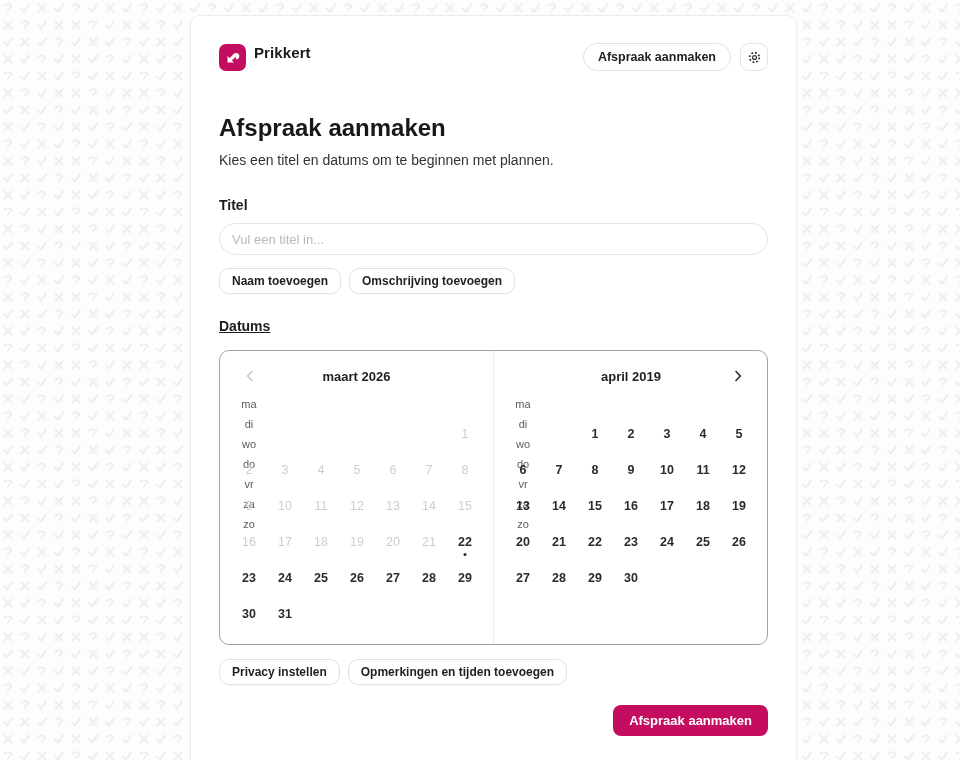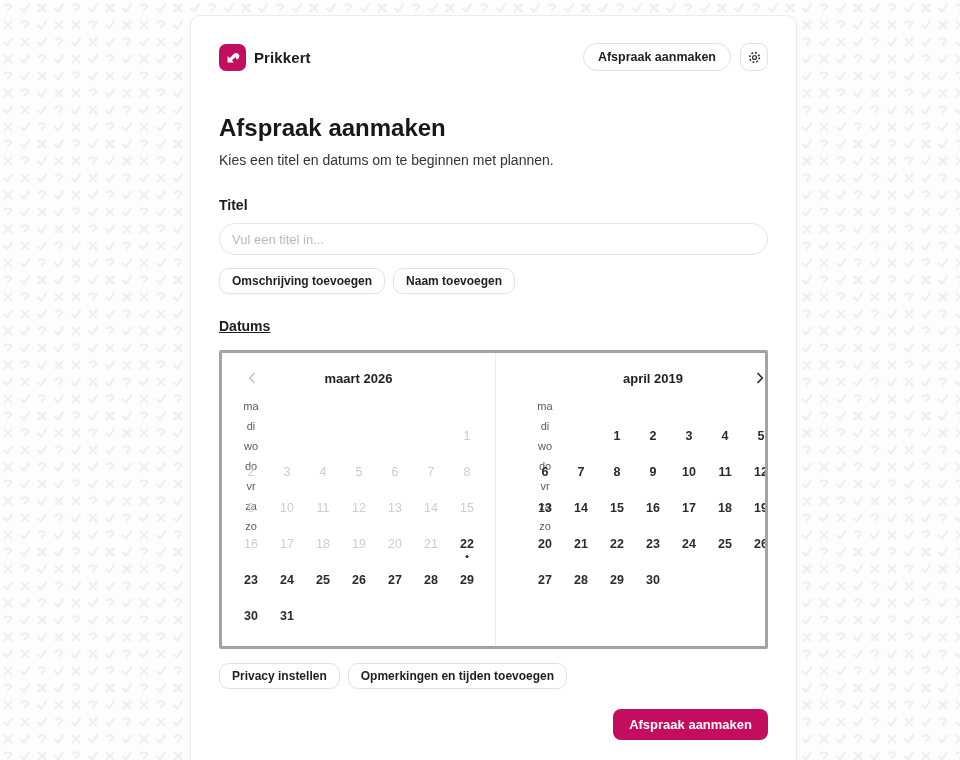--- a/index.html
+++ b/index.html
@@ -9,21 +9,21 @@
   
   .bg-pattern { position:absolute; inset:0; z-index:0; }
 
   
   .card { position:absolute; left:190px; top:15px; width:607px; height:1100px;
           background:#ffffff; border:1px solid #ececec; border-radius:10px;
           box-shadow:0 1px 3px rgba(0,0,0,0.04); padding:26px 28px; z-index:1; }
 
   
   .card-header { display:flex; align-items:center; justify-content:space-between; height:30px; }
-  .brand { display:flex; align-items:center; gap:8px; }
+  .brand { display:flex; align-items:flex-start; gap:8px; }
   .brand-logo { width:27px; height:27px; border-radius:7px; background:#c40d5e;
                 display:flex; align-items:center; justify-content:center; }
   .brand-name { font-size:15px; font-weight:700; color:#1c1c1c; letter-spacing:0.1px; }
   .header-actions { display:flex; align-items:center; gap:9px; }
   .btn-outline-pill { background:#fff; border:1px solid #e2e2e2; border-radius:15px;
                       padding:6px 14px; font-size:12.5px; font-weight:600; color:#1f1f1f;
                       cursor:pointer; font-family:inherit; }
   .btn-icon { width:28px; height:28px; background:#fff; border:1px solid #e2e2e2;
               border-radius:9px; display:flex; align-items:center; justify-content:center; cursor:pointer; }
 
@@ -39,22 +39,22 @@
                  border-radius:16px; padding:0 12px; font-size:13px; color:#222;
                  font-family:inherit; background:#fff; outline:none; }
   .title-input::placeholder { color:#b9b9b9; }
 
   .chip-row { display:flex; gap:8px; margin-top:13px; }
   .chip { background:#fff; border:1px solid #e2e2e2; border-radius:10px; padding:5px 12px;
           font-size:12px; font-weight:600; color:#1f1f1f; cursor:pointer; font-family:inherit;
           box-shadow:0 1px 1px rgba(0,0,0,0.02); }
 
   
-  .calendar { margin-top:16px; display:flex; border:3px solid #a3a3a3; border-radius:2px;
-              background:#fff; overflow:hidden;gap:20px; }
+  .calendar { margin-top:16px; display:flex; border:1px solid #a3a3a3; border-radius:10px;
+              background:#fff; overflow:hidden; }
   .month-panel { width:274px; padding:13px 0 12px; }
   .month-panel:first-child { border-right:1px solid #ececec; }
   .month-panel:last-child { width:275px; }
   .month-head { position:relative; height:24px; display:flex; align-items:center;
                 justify-content:center; margin:0 11px 6px; }
   .month-title { font-size:13px; font-weight:700; color:#1f1f1f; }
   .nav-btn { position:absolute; top:50%; transform:translateY(-50%); width:24px; height:24px;
              background:none; border:none; display:flex; align-items:center; justify-content:center;
              cursor:pointer; }
   .nav-prev { left:7px; }
@@ -145,22 +145,22 @@
 
   
   <h1 class="page-title">Afspraak aanmaken</h1>
   <p class="page-subtitle">Kies een titel en datums om te beginnen met plannen.</p>
 
   
   <div class="section-label label-titel">Titel</div>
   <input class="title-input" type="text" placeholder="Vul een titel in..." style="">
 
   <div class="chip-row">
+    <button class="chip">Naam toevoegen</button>
     <button class="chip">Omschrijving toevoegen</button>
-    <button class="chip">Naam toevoegen</button>
   </div>
 
   
   <div class="section-label label-datums">Datums</div>
 
   <div class="calendar">
     <div class="month-panel">
       <div class="month-head">
         <button class="nav-btn nav-prev">
           <span style="display:flex;">

